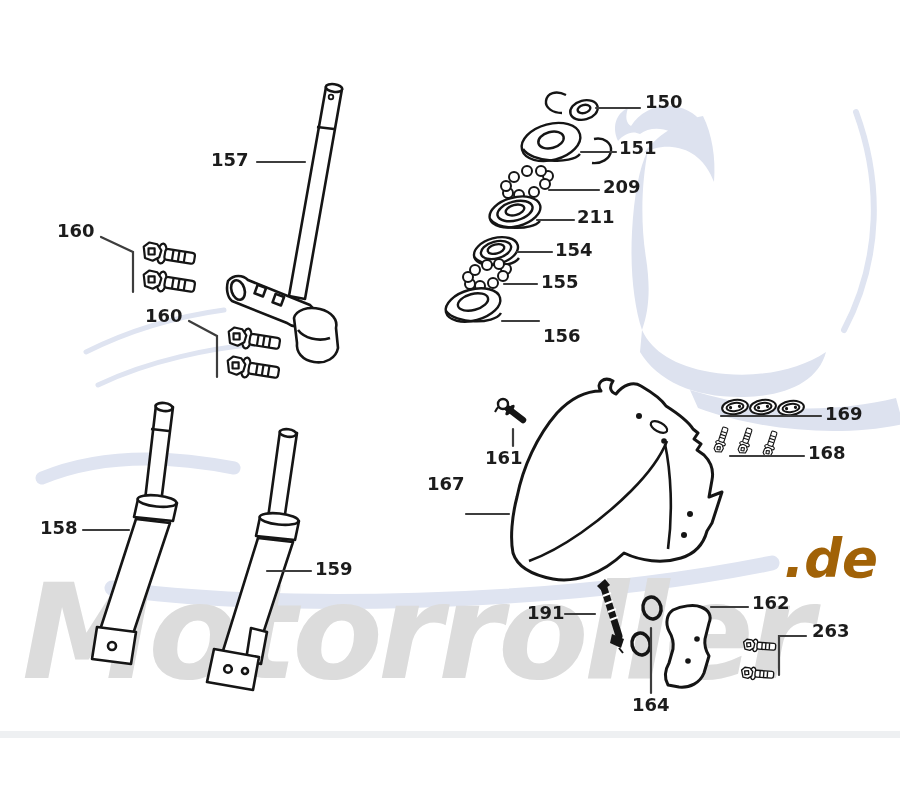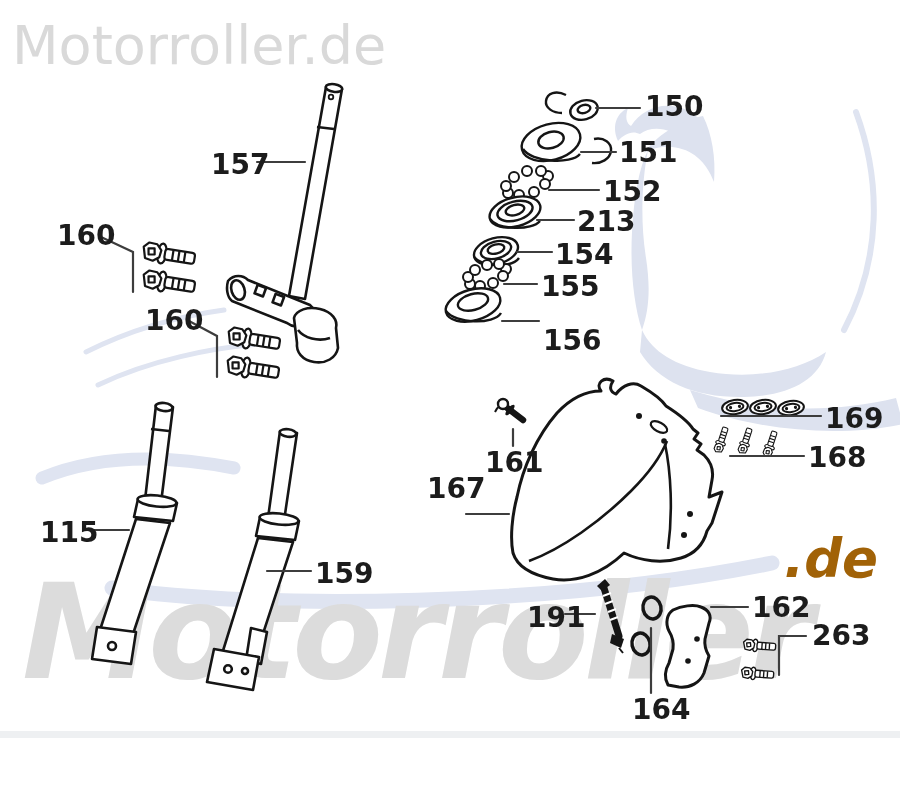--- a/index.html
+++ b/index.html
@@ -9,21 +9,21 @@
   #wm{position:absolute;inset:0;z-index:0;}
   .wm-logo{position:absolute;left:12px;top:14px;font-size:54px;font-weight:500;
            color:#d9d9d9;letter-spacing:0px;white-space:nowrap;}
   .wm-big{position:absolute;left:22px;top:566px;font-size:132px;font-weight:bold;
           font-style:italic;color:#dcdcdc;letter-spacing:-5px;white-space:nowrap;line-height:1;}
   .wm-de{position:absolute;left:784px;top:532px;font-size:53px;font-weight:bold;
          font-style:italic;color:#a16207;line-height:1;}
   
   #diagram{position:absolute;inset:0;z-index:1;}
   
-  .lbl{position:absolute;z-index:2;font-size:28px;font-weight:bold;color:#1c1c1c;
+  .lbl{position:absolute;z-index:2;font-size:18px;font-weight:bold;color:#1c1c1c;
        line-height:1;letter-spacing:0px;}
 </style>
 </head>
 <body>
 
 <div id="stage">
 
   <div id="wm">
     <svg width="900" height="800" viewBox="0 0 900 800">
       <g fill="#dde2ef" stroke="none">
@@ -49,21 +49,20 @@
         <path d="M 86,352 C 130,330 180,316 224,310" stroke-width="5"></path>
         <path d="M 98,385 C 150,360 212,348 260,344" stroke-width="5"></path>
         <path d="M 42,478 C 95,456 162,454 234,468" stroke-width="13"></path>
         <path d="M 112,588 C 260,611 560,606 772,563" stroke-width="15"></path>
         <path d="M 856,112 C 881,180 882,258 844,330" stroke-width="6"></path>
       </g>
       <rect x="0" y="731" width="900" height="7" fill="#eef0f2"></rect>
     </svg>
     <div class="wm-big">Motorroller</div>
     <div class="wm-de">.de</div>
-    <div class="wm-logo">Motorroller.de</div>
   </div>
 
   <svg id="diagram" width="900" height="800" viewBox="0 0 900 800">
     <defs>
 
       <g id="bolt" fill="#ffffff" stroke="#151515" stroke-width="2.2" stroke-linejoin="round">
         <ellipse cx="10" cy="0" rx="4.5" ry="10"></ellipse>
         <path d="M -9,-4 L -4,-9 L 4,-8.5 L 9,-3 L 8,4 L 2,8.5 L -6,7 Z"></path>
         <path d="M -4,-3 L 2,-4 L 3,2 L -3,3 Z"></path>
         <rect x="13" y="-5.5" width="30" height="11" rx="3"></rect>
@@ -261,29 +260,29 @@
       <path d="M 730,456 L 804,456"></path>
       <path d="M 711,607 L 748,607"></path>
       <path d="M 565,614 L 595,614"></path>
       <path d="M 651,628 L 651,693"></path>
       <path d="M 806,636 L 779,636 L 779,675"></path>
     </g>
   </svg>
 
   <div class="lbl" style="left:645px;top:93px">150</div>
   <div class="lbl" style="left:619px;top:139px">151</div>
-  <div class="lbl" style="left:603px;top:178px">152</div>
-  <div class="lbl" style="left:577px;top:208px">213</div>
+  <div class="lbl" style="left:603px;top:178px">209</div>
+  <div class="lbl" style="left:577px;top:208px">211</div>
   <div class="lbl" style="left:555px;top:241px">154</div>
   <div class="lbl" style="left:541px;top:273px">155</div>
   <div class="lbl" style="left:543px;top:327px">156</div>
   <div class="lbl" style="left:211px;top:151px">157</div>
   <div class="lbl" style="left:57px;top:222px">160</div>
   <div class="lbl" style="left:145px;top:307px">160</div>
-  <div class="lbl" style="left:40px;top:519px">115</div>
+  <div class="lbl" style="left:40px;top:519px">158</div>
   <div class="lbl" style="left:315px;top:560px">159</div>
   <div class="lbl" style="left:485px;top:449px">161</div>
   <div class="lbl" style="left:427px;top:475px">167</div>
   <div class="lbl" style="left:825px;top:405px">169</div>
   <div class="lbl" style="left:808px;top:444px">168</div>
   <div class="lbl" style="left:752px;top:594px">162</div>
   <div class="lbl" style="left:527px;top:604px">191</div>
   <div class="lbl" style="left:632px;top:696px">164</div>
   <div class="lbl" style="left:812px;top:622px">263</div>
 

